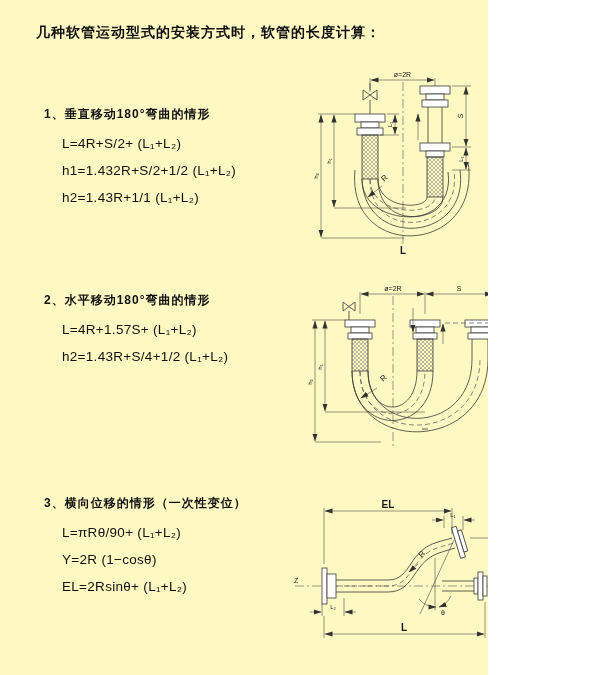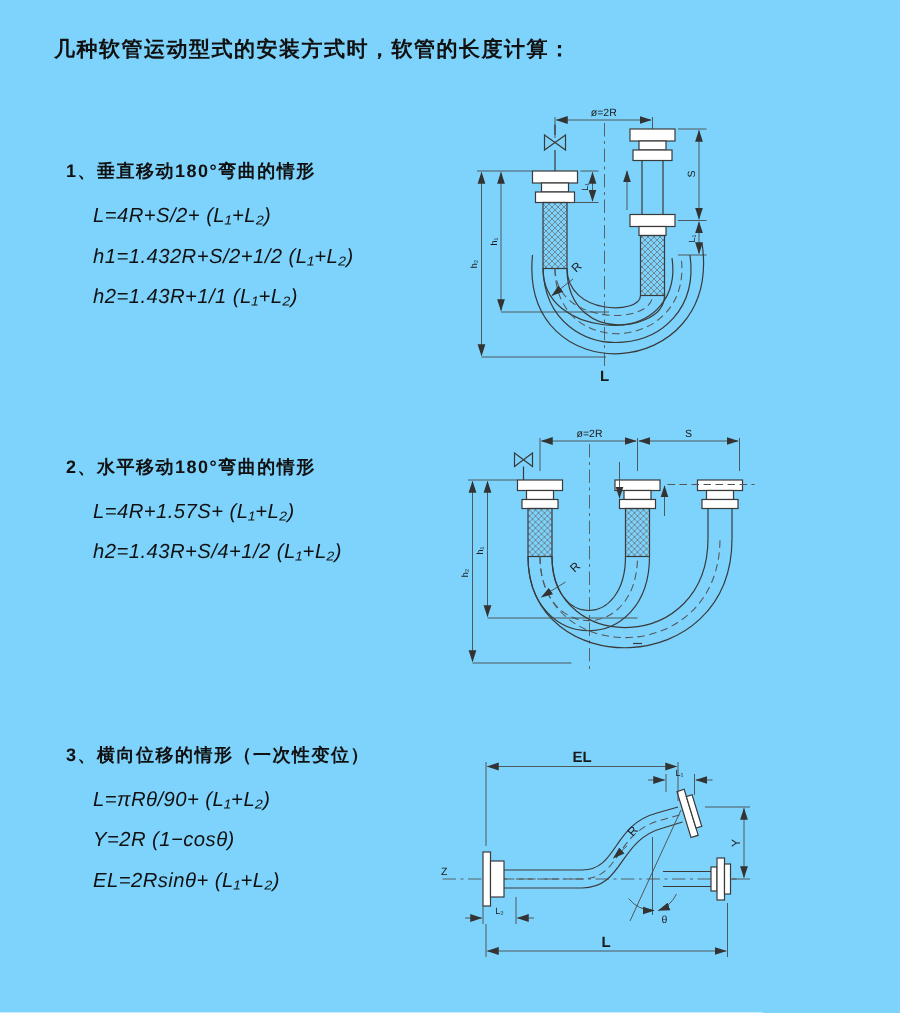--- a/index.html
+++ b/index.html
@@ -1,27 +1,27 @@
 <!DOCTYPE html>
 <html><head>
 <meta charset="utf-8">
 <style>
   html,body { margin:0; padding:0; background:#ffffff; }
   .page {
-    position:relative; width:600px; height:675px; background:#7dd3fc;
+    position:relative; width:488px; height:675px; background:#fef9c3;
     font-family:"Liberation Sans","DejaVu Sans",sans-serif; color:#1a1a1a;
     overflow:hidden;
   }
   .title {
     position:absolute; left:36px; top:24px; font-size:14px; font-weight:600;
     letter-spacing:1px; color:#111;
   }
   .section { position:absolute; left:44px; }
   .heading { font-size:12px; font-weight:600; letter-spacing:1px; color:#111; }
-  .formulas { margin:13px 0 0 18px;font-style:italic; }
+  .formulas { margin:13px 0 0 18px; }
   .formula { font-size:13.5px; letter-spacing:0.3px; margin-bottom:11px; line-height:16px; color:#111; }
   .diagram { position:absolute; }
   .diagram svg { display:block; width:100%; height:100%; }
   svg text { font-family:"Liberation Sans","DejaVu Sans",sans-serif; fill:#1a1a1a; }
   .ln   { stroke:#3a3a3a; stroke-width:0.8; fill:none; }
   .thin { stroke:#4a4a4a; stroke-width:0.6; fill:none; }
   .cl   { stroke:#555; stroke-width:0.6; fill:none; stroke-dasharray:9 3 2 3; }
   .hd   { stroke:#555; stroke-width:0.7; fill:none; stroke-dasharray:5 3; }
   .plate{ stroke:#3a3a3a; stroke-width:0.8; fill:#ffffff; }
 </style>
@@ -34,21 +34,21 @@
 
   <div class="section" style="top:106px;">
     <div class="heading">1、垂直移动180°弯曲的情形</div>
     <div class="formulas">
       <div class="formula">L=4R+S/2+ (L₁+L₂)</div>
       <div class="formula">h1=1.432R+S/2+1/2 (L₁+L₂)</div>
       <div class="formula">h2=1.43R+1/1 (L₁+L₂)</div>
     </div>
   </div>
 
-  <div class="section" style="top:303px;">
+  <div class="section" style="top:292px;">
     <div class="heading">2、水平移动180°弯曲的情形</div>
     <div class="formulas">
       <div class="formula">L=4R+1.57S+ (L₁+L₂)</div>
       <div class="formula">h2=1.43R+S/4+1/2 (L₁+L₂)</div>
     </div>
   </div>
 
   <div class="section" style="top:495px;">
     <div class="heading">3、横向位移的情形（一次性变位）</div>
     <div class="formulas">

